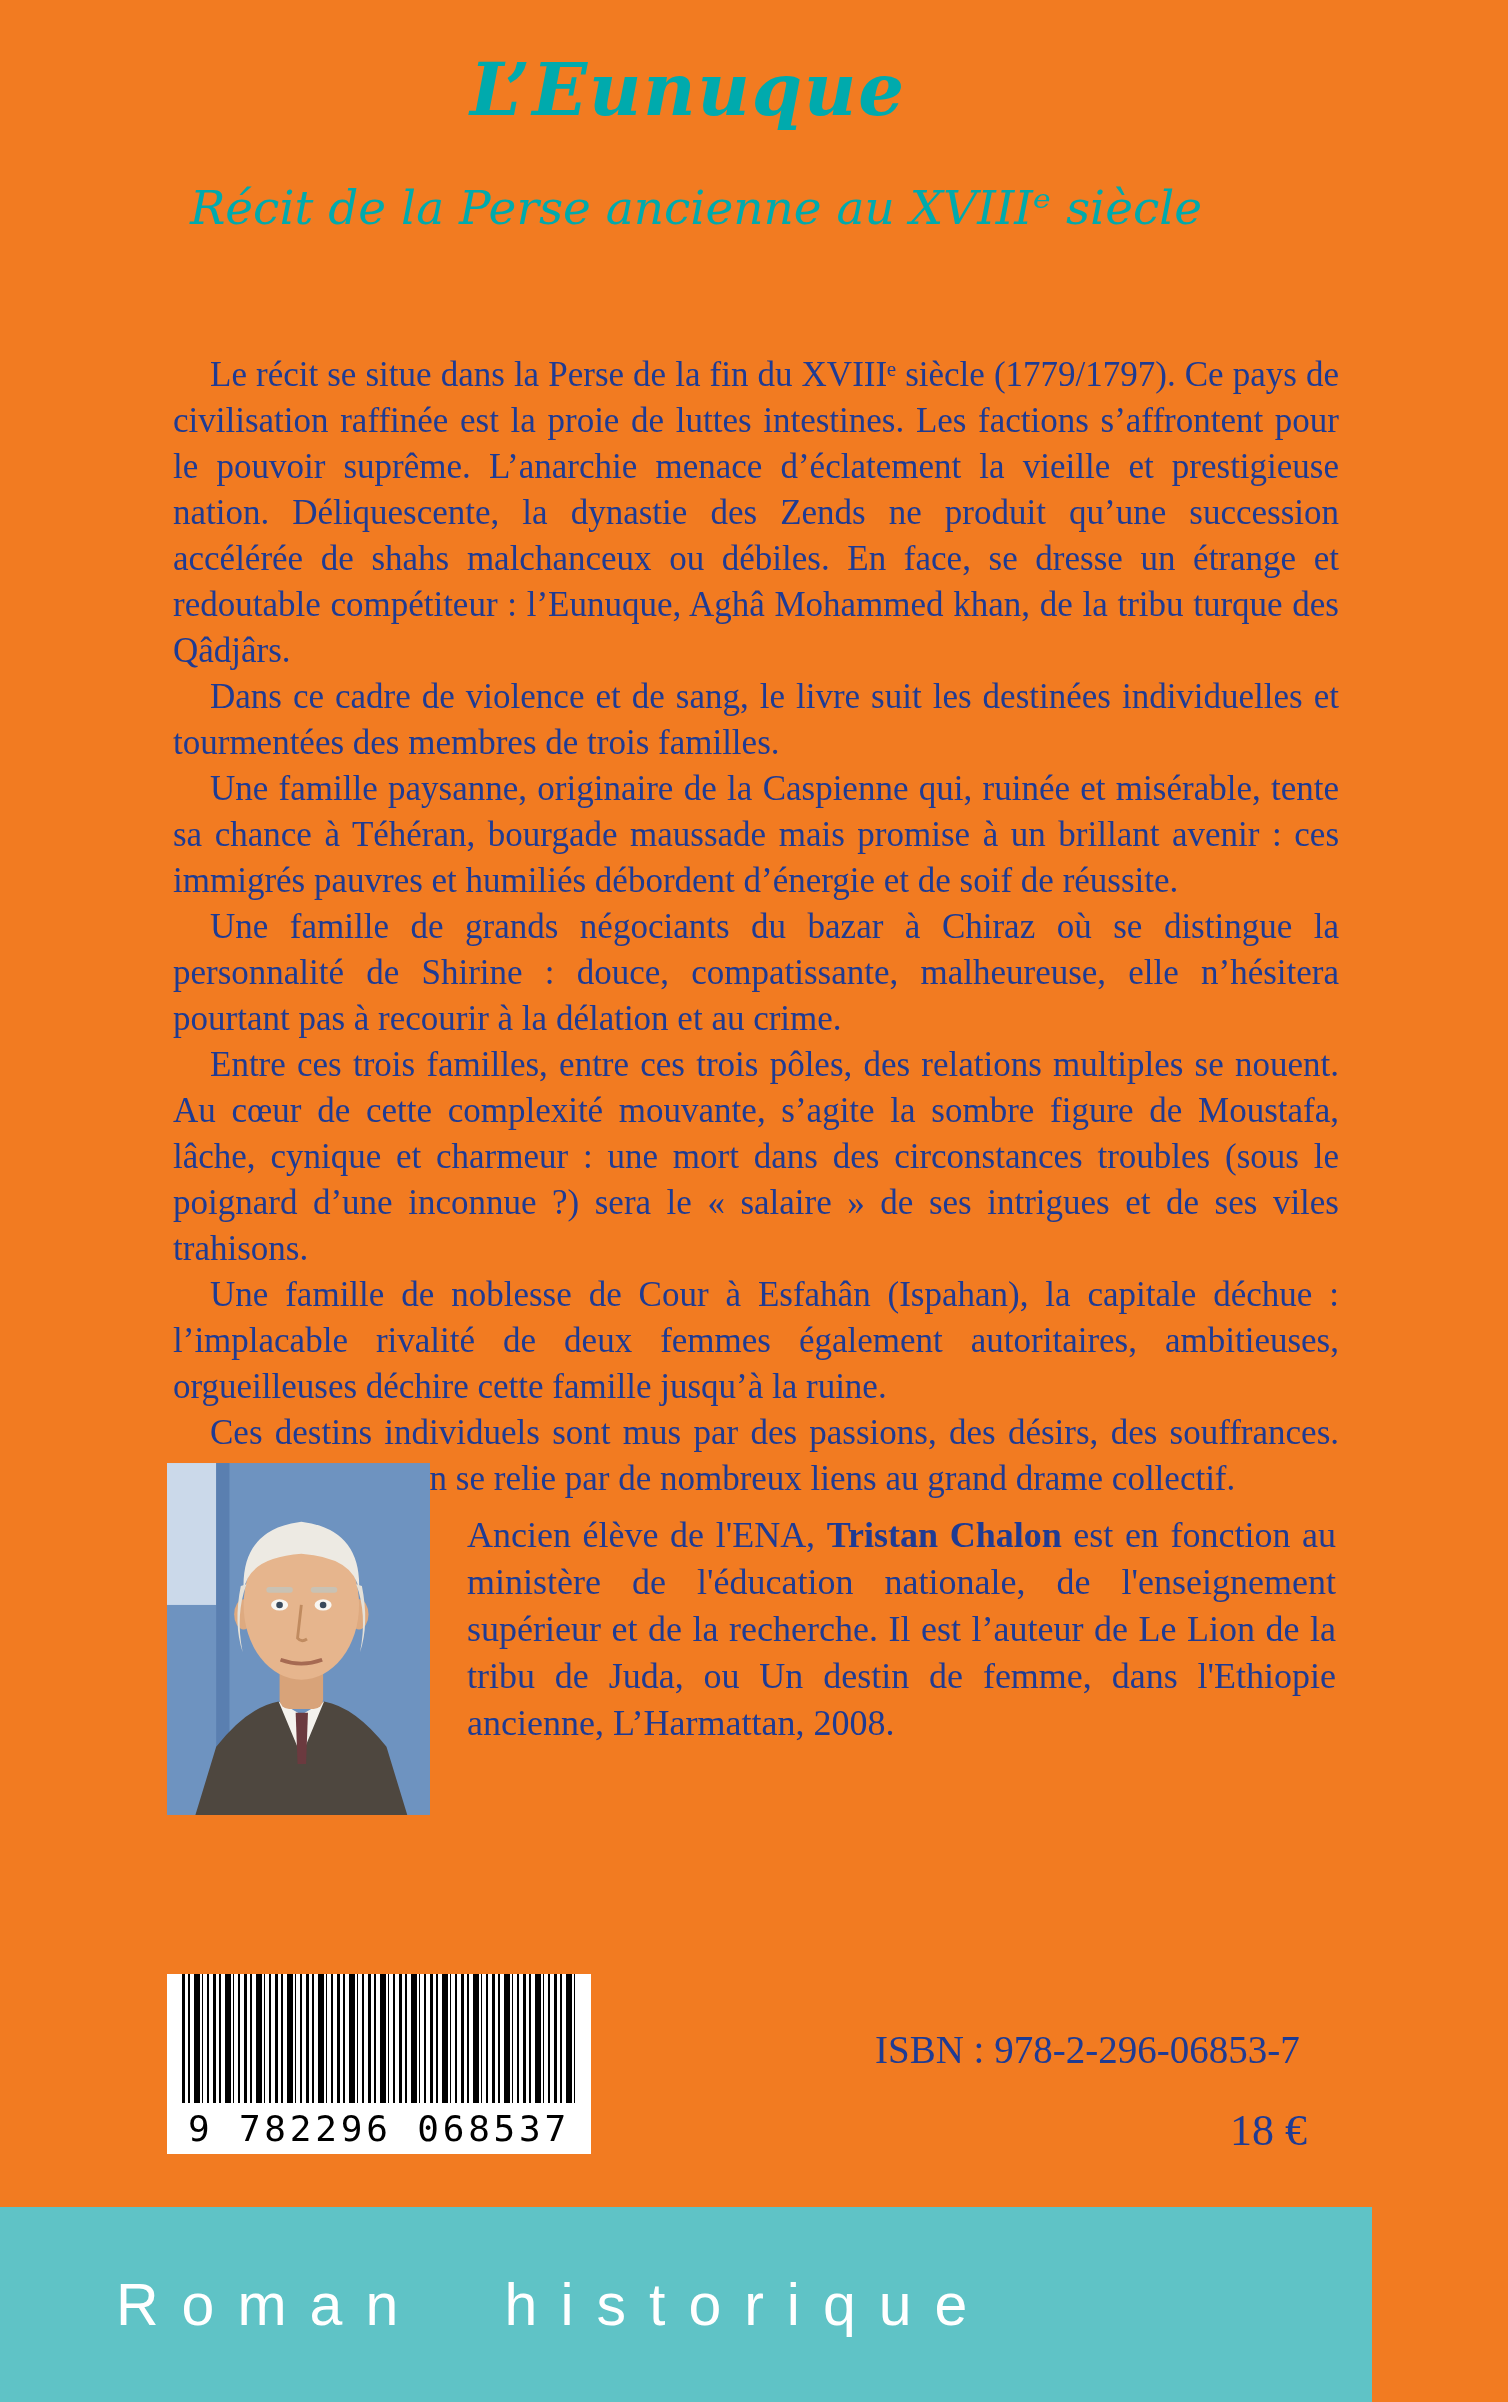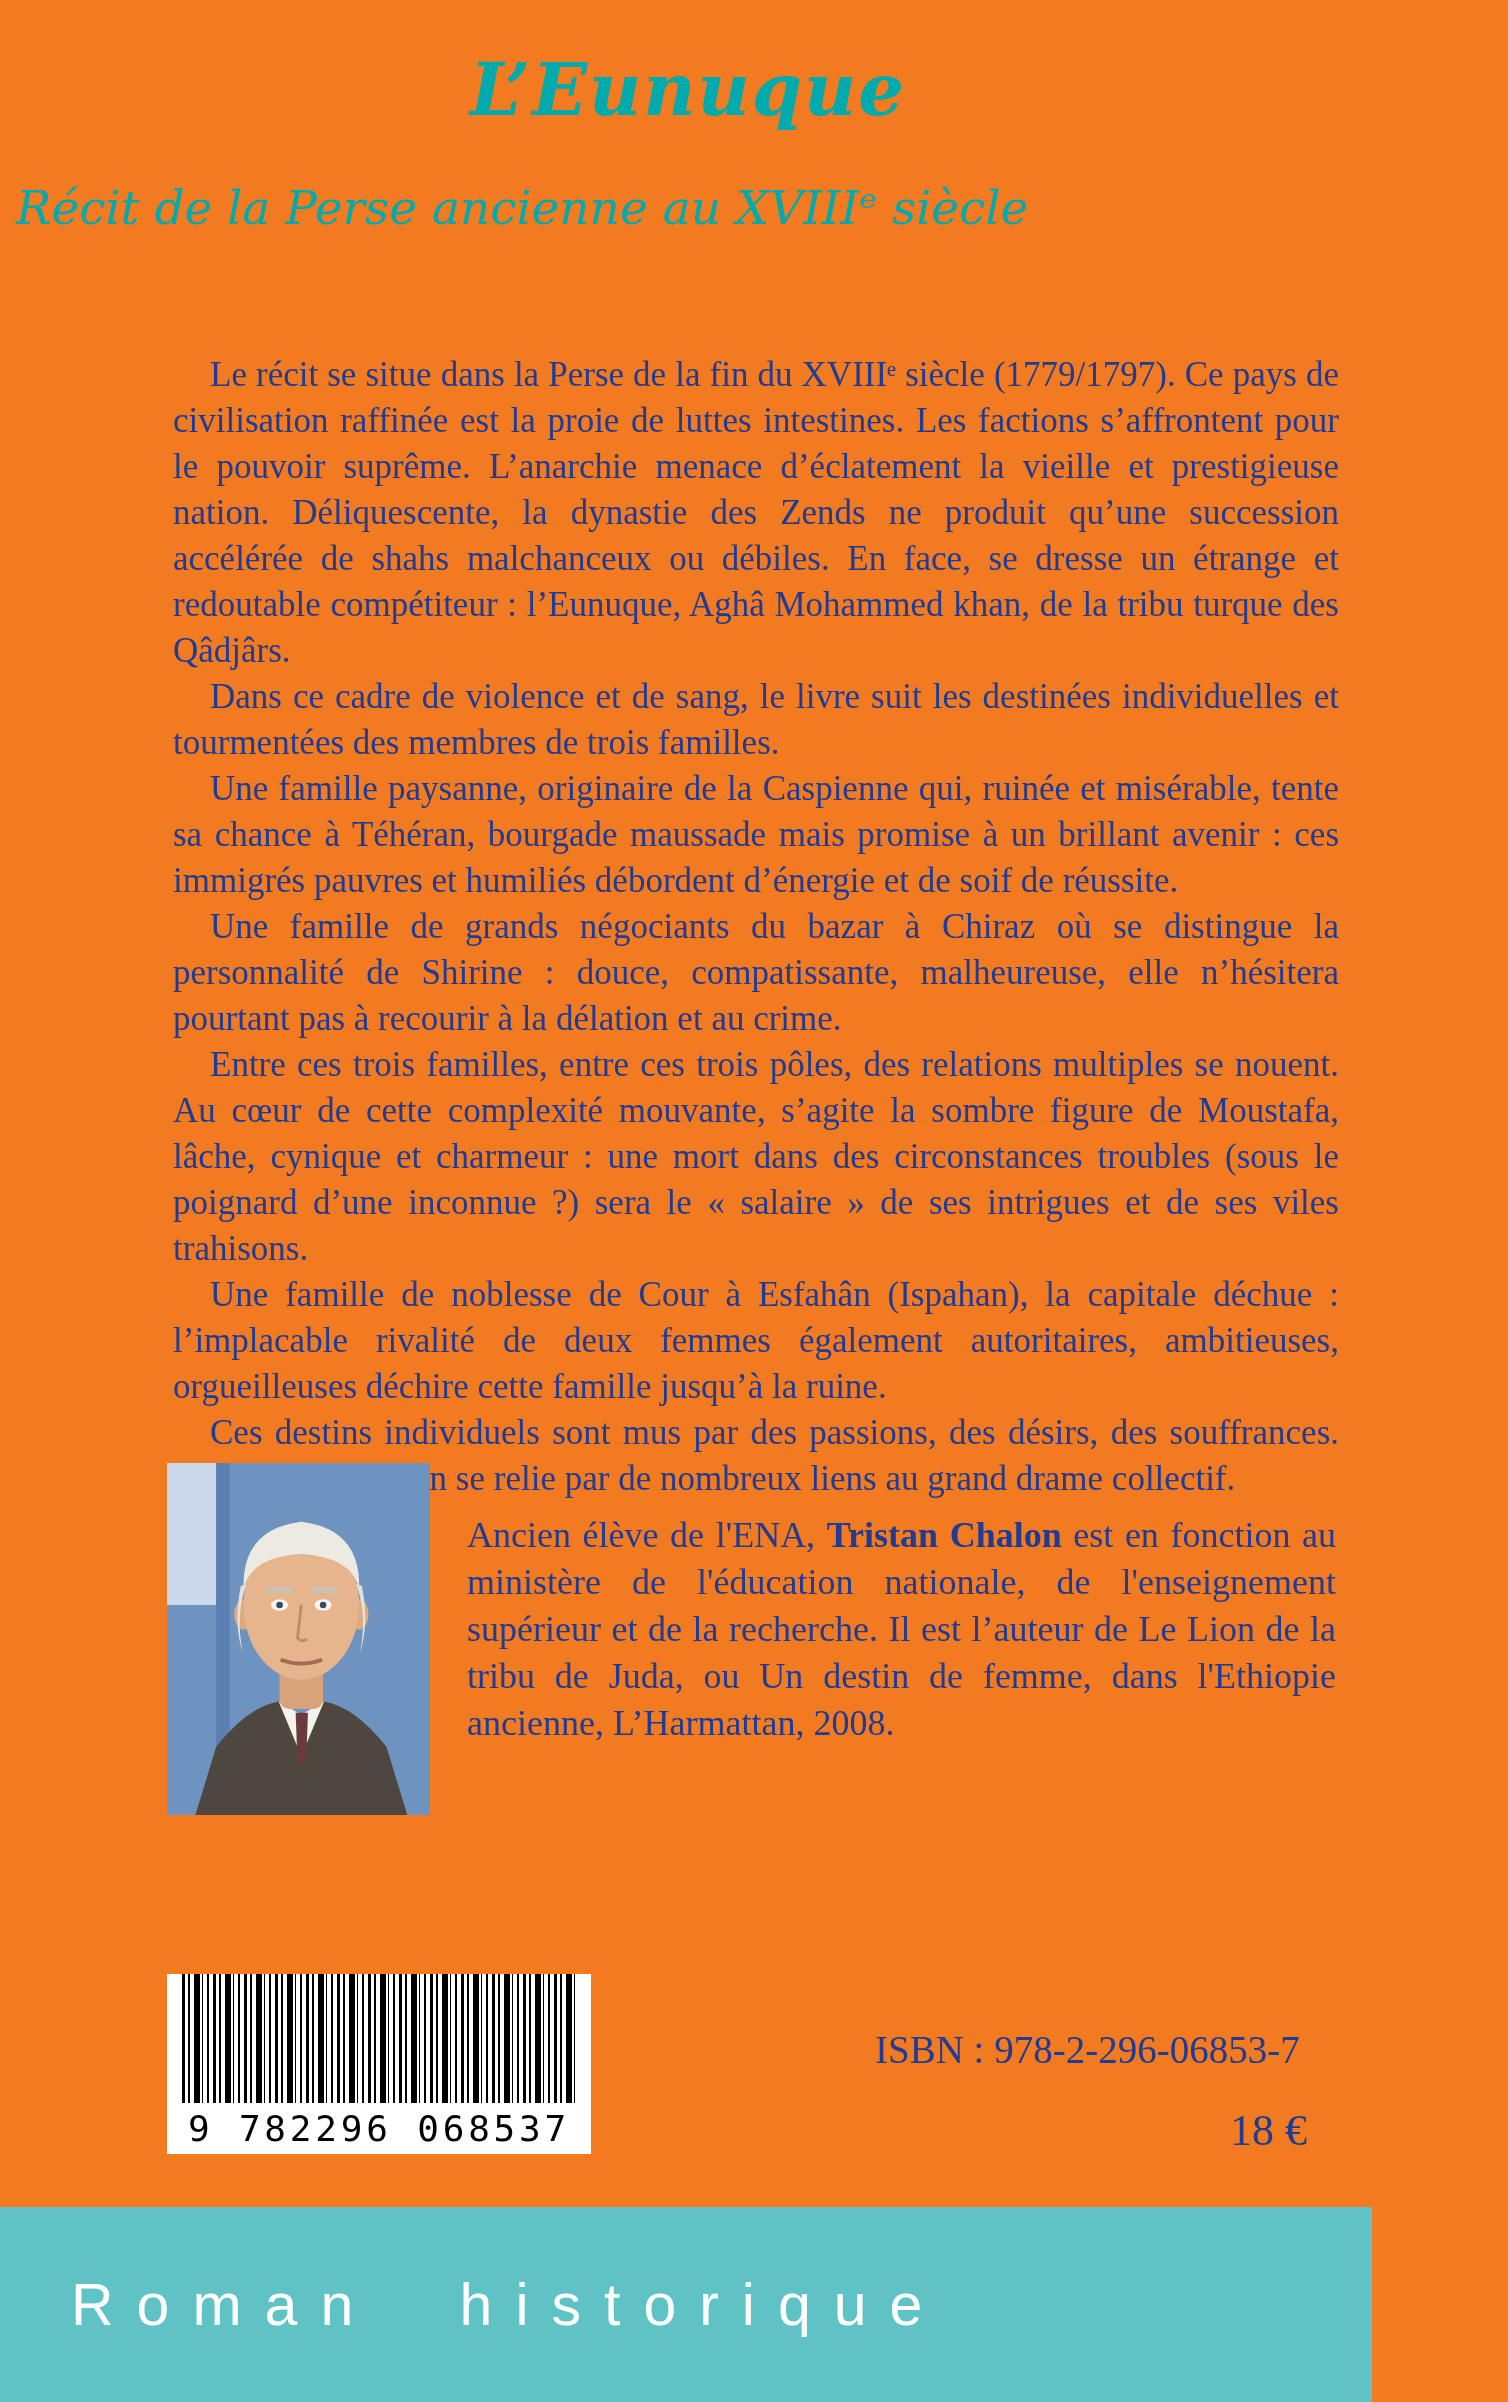--- a/index.html
+++ b/index.html
@@ -23,21 +23,21 @@
   .title{
     position:absolute;top:47px;left:0;right:0;
     margin:0;text-align:center;
     font-family:"DejaVu Serif", serif;
     font-style:italic;font-weight:600;
     font-size:72px;letter-spacing:1.9px;
     color:var(--title-teal);
   }
   .subtitle{
     position:absolute;top:180px;left:16px;right:0;
-    margin:0;
+    margin:0;text-align:center;
     font-family:"DejaVu Serif", serif;
     font-style:italic;font-weight:500;
     font-size:47px;
     color:var(--title-teal);
   }
   .synopsis{
     position:absolute;left:173px;top:352px;width:1166px;
     color:var(--body-blue);
     font-size:35px;line-height:46px;
     text-align:justify;
@@ -84,21 +84,21 @@
   }
   .price{
     position:absolute;left:1230px;top:2105px;
     color:var(--body-blue);
     font-size:44px;
   }
   .band{
     position:absolute;left:0;right:4px;bottom:0;height:196px;
     background:var(--band-teal);
     display:flex;align-items:center;
-    padding-left:71px;
+    padding-left:116px;
   }
   .genre{
     font-family:"Liberation Sans", sans-serif;
     font-size:59px;color:var(--band-text);
     letter-spacing:23px;word-spacing:44px;
     white-space:nowrap;
   }
 </style>
 </head>
 <body>

